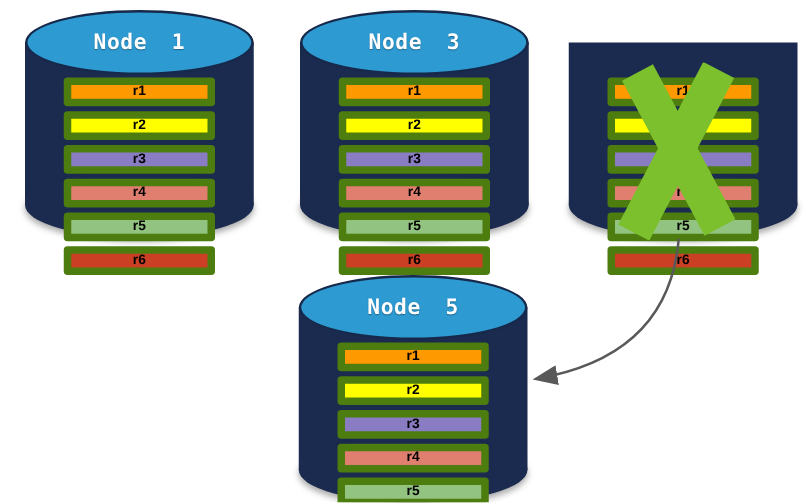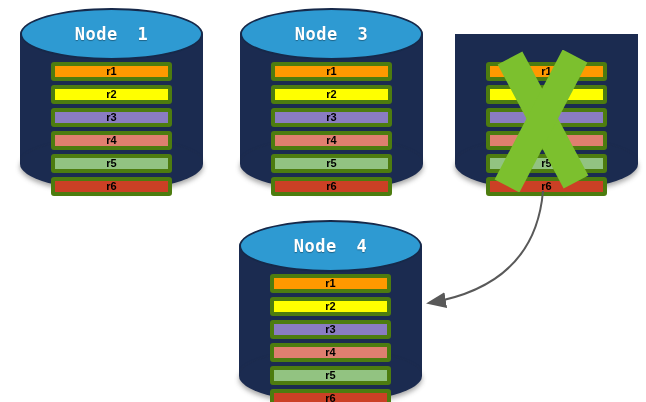--- a/index.html
+++ b/index.html
@@ -27,21 +27,21 @@
     font-family:"DejaVu Sans Mono", monospace;
     font-weight:bold;font-size:17px;color:#FFFFFF;
     word-spacing:9px;letter-spacing:0.5px;
     text-shadow:0 1px 1px rgba(0,0,0,0.35);
   }
   .bars{
     position:absolute;left:31px;top:54px;width:121px;
     display:flex;flex-direction:column;gap:4px;
   }
   .bar{
-    height:11px;border:4px solid #4d7c0f;border-radius:3px;
+    height:11px;border:6px solid #4d7c0f;border-radius:3px;
     display:flex;align-items:flex-end;justify-content:center;
   }
   .bar-label{
     font-size:11px;line-height:11px;font-weight:bold;color:#000000;
   }
   .overlay{position:absolute;}
   #failure-x{left:492px;top:50px;z-index:6;}
   #failover-arrow{left:415px;top:185px;z-index:5;}
 </style>
 </head>
@@ -127,21 +127,21 @@
       <div class="bar" style="background: rgb(203, 64, 37);">
           <span class="bar-label">r6</span>
         </div>
     </div>
   </div>
 
   <div class="node" style="left:239px;top:220px">
     <div class="cyl-body" style="background: rgb(27, 43, 80);"></div>
     <div class="cyl-bottom" style="background: rgb(27, 43, 80);"></div>
     <div class="cyl-top" style="background: rgb(46, 154, 210);">
-      <span class="node-title">Node 4</span>
+      <span class="node-title">Node 5</span>
     </div>
     <div class="bars">
       <div class="bar" style="background: rgb(255, 153, 0);">
           <span class="bar-label">r1</span>
         </div>
       <div class="bar" style="background: rgb(255, 255, 0);">
           <span class="bar-label">r2</span>
         </div>
       <div class="bar" style="background: rgb(138, 124, 194);">
           <span class="bar-label">r3</span>

